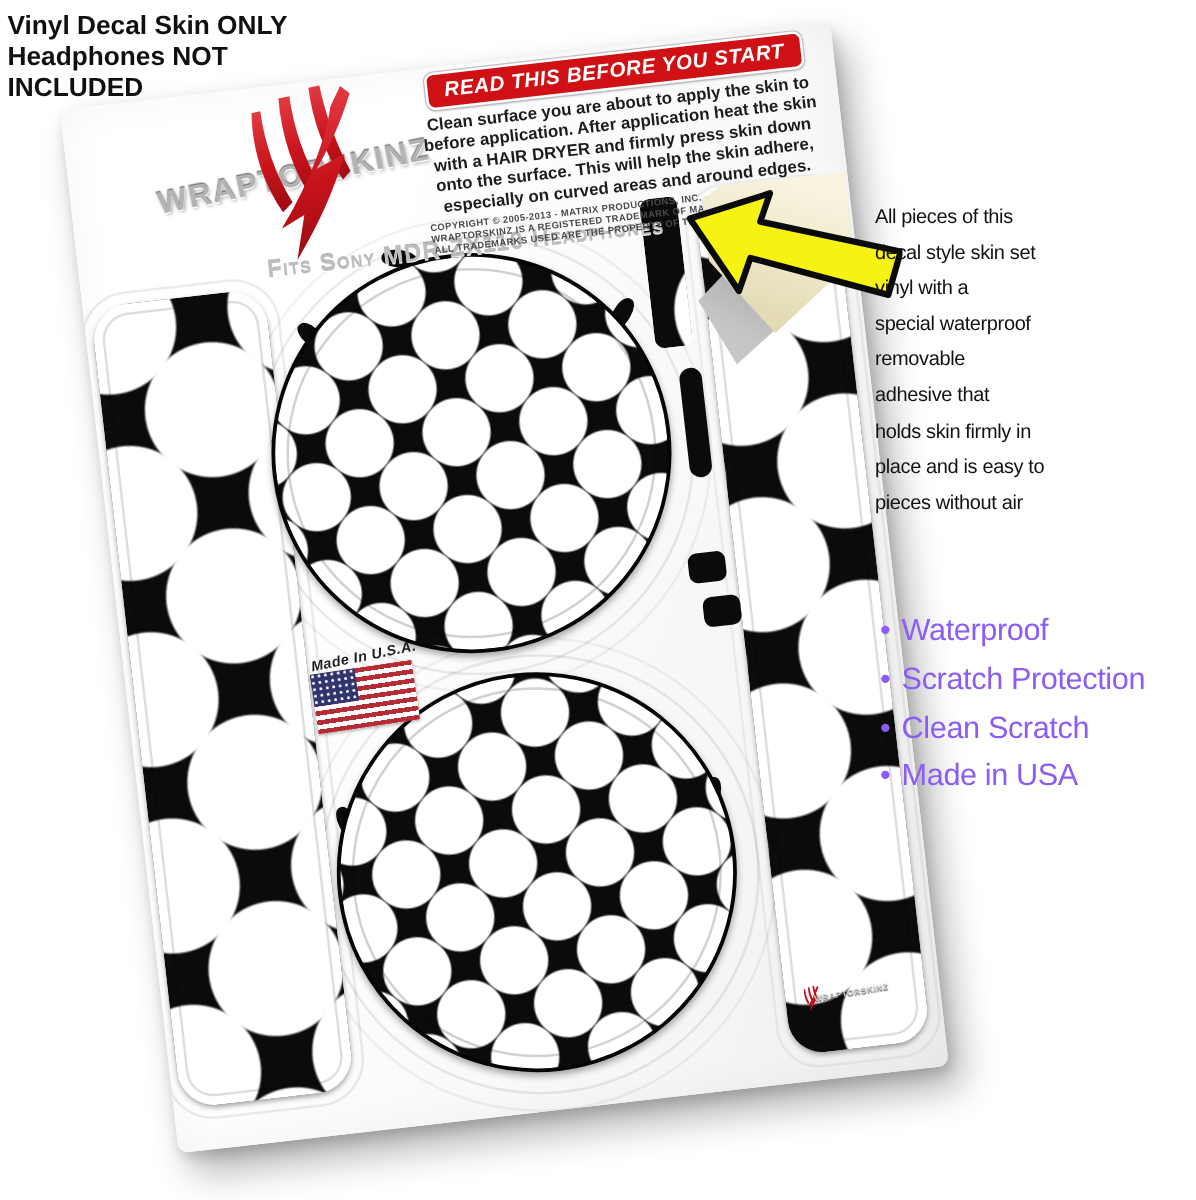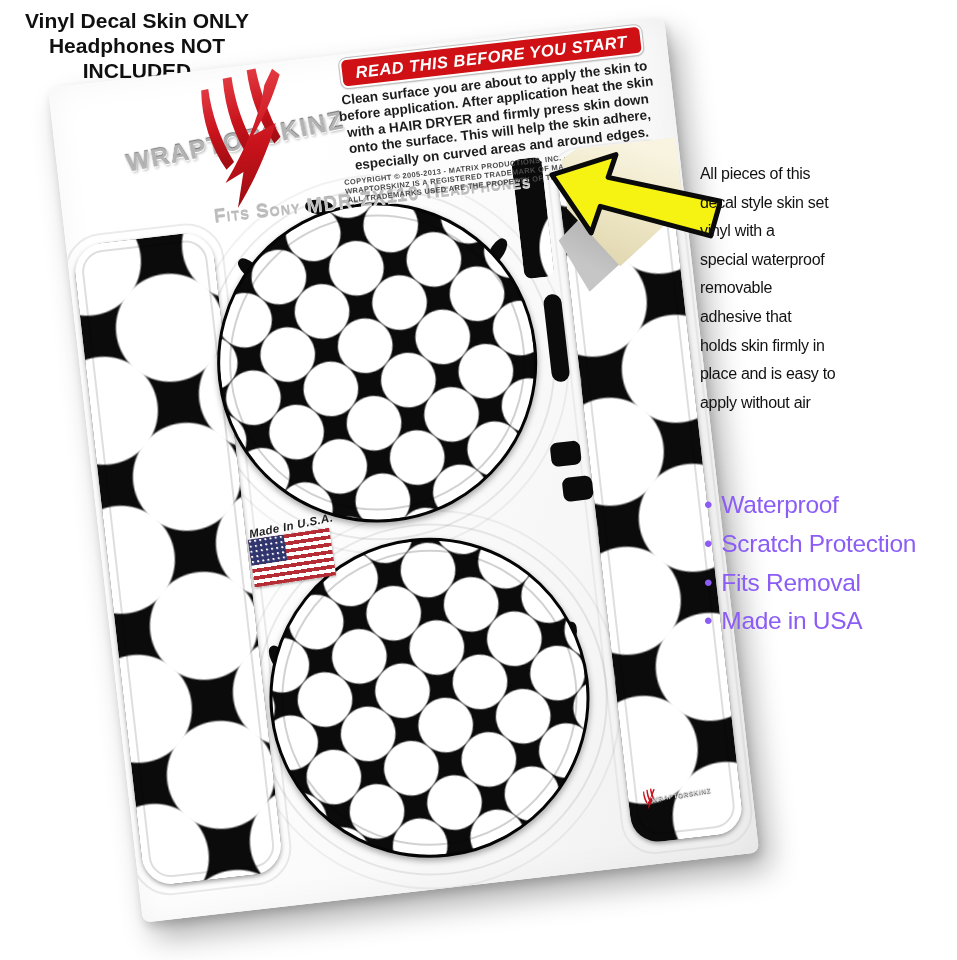--- a/index.html
+++ b/index.html
@@ -5,21 +5,21 @@
   html,body{margin:0;padding:0;}
   body{
     width:957px;height:960px;position:relative;overflow:hidden;
     background:#ffffff;
     font-family:"Liberation Sans", sans-serif;
     -webkit-font-smoothing:antialiased;
   }
   
   .disclaimer{
     position:absolute;left:6px;top:8px;width:262px;
-    text-align:center;color:#101010;font-size:21px;line-height:25px;font-weight:600;
+    text-align:left;color:#101010;font-size:21px;line-height:25px;font-weight:600;
   }
   
   .sheet{
     position:absolute;left:48px;top:88px;width:620px;height:840px;
     transform:rotate(-6.5deg);transform-origin:0 0;
     background:linear-gradient(112deg,#ffffff 30%,#f6f6f6 75%,#ededed);
     border-radius:8px;
     box-shadow:10px 18px 30px rgba(0,0,0,.30), 2px 5px 10px rgba(0,0,0,.16), inset 0 0 35px rgba(0,0,0,.04);
     overflow:hidden;
   }
@@ -257,22 +257,22 @@
 <div class="annotation">
 
 <div>All pieces of this</div>
     <div>decal style  skin set</div>
     <div>vinyl with a</div>
     <div>special waterproof</div>
     <div>removable</div>
     <div>adhesive that</div>
     <div>holds skin firmly in</div>
     <div>place and is easy to</div>
-    <div>apply without air</div>
+    <div>pieces without air</div>
   </div>
 
 <div class="bullet-list">
 
 <div class="bullet-line">Waterproof</div>
     <div class="bullet-line">Scratch Protection</div>
-    <div class="bullet-line">Fits Removal</div>
+    <div class="bullet-line">Clean Scratch</div>
     <div class="bullet-line">Made in USA</div>
   </div>
 
 </body></html>

